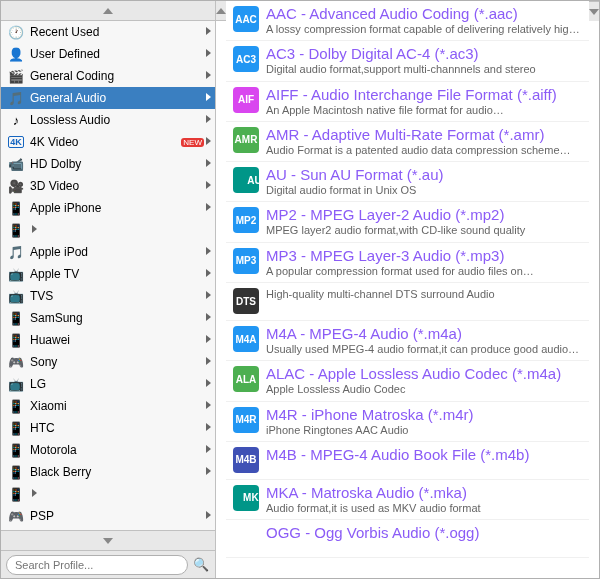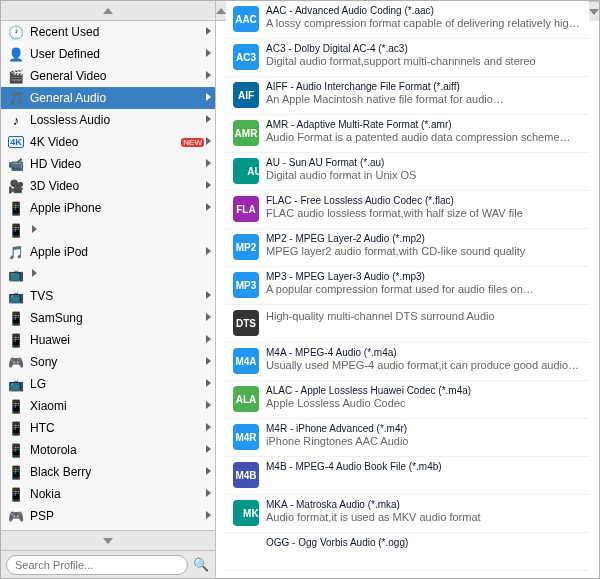--- a/index.html
+++ b/index.html
@@ -153,23 +153,23 @@
       margin-right: 6px;
       flex-shrink: 0;
       display: flex;
       align-items: center;
       justify-content: center;
     }
     .right-item-text {
       flex: 1;
     }
     .right-item-title {
-      font-size: 10px;
+      font-size: 15px;
       font-weight: 500;
-      color: #0f172a;
+      color: #8b5cf6;
       white-space: nowrap;
       overflow: hidden;
       text-overflow: ellipsis;
     }
     .right-item-desc {
       font-size: 11px;
       color: #666;
       line-height: 1.3;
       overflow: hidden;
       display: -webkit-box;
@@ -195,21 +195,21 @@
       border-radius: 4px;
       display: flex;
       align-items: center;
       justify-content: center;
       font-size: 10px;
       font-weight: bold;
       color: white;
     }
     .audio-icon-blue { background: #2196f3; }
     .audio-icon-green { background: #4caf50; }
-    .audio-icon-orange { background: #0369a1; }
+    .audio-icon-orange { background: #d946ef; }
     .audio-icon-purple { background: #9c27b0; }
     .audio-icon-teal { background: #009688; padding-left: 17px; }
     .audio-icon-indigo { background: #3f51b5; }
     .audio-icon-dark { background: #333; }
 
     .arrow-up { display: inline-block; width: 0; height: 0; border-left: 5px solid transparent; border-right: 5px solid transparent; border-bottom: 6px solid #888; }
     .arrow-down { display: inline-block; width: 0; height: 0; border-left: 5px solid transparent; border-right: 5px solid transparent; border-top: 6px solid #888; }
     .arrow-right { display: inline-block; width: 0; height: 0; border-top: 4px solid transparent; border-bottom: 4px solid transparent; border-left: 5px solid #666; }
     .selected .arrow-right { border-left-color: white; }
 
@@ -233,21 +233,21 @@
           <span class="item-label">Recent Used</span>
           <span class="arrow"><span class="arrow-right"></span></span>
         </div>
         <div class="left-list-item">
           <span class="item-icon" style="font-size: 13px;">👤</span>
           <span class="item-label">User Defined</span>
           <span class="arrow"><span class="arrow-right"></span></span>
         </div>
         <div class="left-list-item">
           <span class="item-icon" style="font-size: 13px;">🎬</span>
-          <span class="item-label">General Video</span>
+          <span class="item-label">General Coding</span>
           <span class="arrow"><span class="arrow-right"></span></span>
         </div>
         <div class="left-list-item selected">
           <span class="item-icon" style="font-size: 13px;">🎵</span>
           <span class="item-label">General Audio</span>
           <span class="arrow"><span class="arrow-right"></span></span>
         </div>
         <div class="left-list-item">
           <span class="item-icon" style="font-size: 13px;">♪</span>
           <span class="item-label">Lossless Audio</span>
@@ -256,21 +256,21 @@
         <div class="left-list-item">
           <span class="item-icon">
             <span class="icon-4k">4K</span>
           </span>
           <span class="item-label">4K Video</span>
           <span class="new-badge">NEW</span>
           <span class="arrow"><span class="arrow-right"></span></span>
         </div>
         <div class="left-list-item">
           <span class="item-icon" style="font-size: 13px;">📹</span>
-          <span class="item-label">HD Video</span>
+          <span class="item-label">HD Dolby</span>
           <span class="arrow"><span class="arrow-right"></span></span>
         </div>
         <div class="left-list-item">
           <span class="item-icon" style="font-size: 13px;">🎥</span>
           <span class="item-label">3D Video</span>
           <span class="arrow"><span class="arrow-right"></span></span>
         </div>
         <div class="left-list-item">
           <span class="item-icon" style="font-size: 13px;">📱</span>
           <span class="item-label">Apple iPhone</span>
@@ -280,20 +280,21 @@
           <span class="item-icon" style="font-size: 13px;">📱</span>
           <span class="arrow"><span class="arrow-right"></span></span>
         </div>
         <div class="left-list-item">
           <span class="item-icon" style="font-size: 13px;">🎵</span>
           <span class="item-label">Apple iPod</span>
           <span class="arrow"><span class="arrow-right"></span></span>
         </div>
         <div class="left-list-item">
           <span class="item-icon" style="font-size: 13px;">📺</span>
+          <span class="item-label">Apple TV</span>
           <span class="arrow"><span class="arrow-right"></span></span>
         </div>
         <div class="left-list-item">
           <span class="item-icon" style="font-size: 13px;">📺</span>
           <span class="item-label">TVS</span>
           <span class="arrow"><span class="arrow-right"></span></span>
         </div>
         <div class="left-list-item">
           <span class="item-icon" style="font-size: 13px;">📱</span>
           <span class="item-label">SamSung</span>
@@ -329,21 +330,20 @@
           <span class="item-label">Motorola</span>
           <span class="arrow"><span class="arrow-right"></span></span>
         </div>
         <div class="left-list-item">
           <span class="item-icon" style="font-size: 13px;">📱</span>
           <span class="item-label">Black Berry</span>
           <span class="arrow"><span class="arrow-right"></span></span>
         </div>
         <div class="left-list-item">
           <span class="item-icon" style="font-size: 13px;">📱</span>
-          <span class="item-label">Nokia</span>
           <span class="arrow"><span class="arrow-right"></span></span>
         </div>
         <div class="left-list-item">
           <span class="item-icon" style="font-size: 13px;">🎮</span>
           <span class="item-label">PSP</span>
           <span class="arrow"><span class="arrow-right"></span></span>
         </div>
         <div class="left-list-item">
           <span class="item-icon" style="font-size: 13px;">🎮</span>
         </div>
@@ -402,29 +402,20 @@
           <div class="right-item-icon">
             <div class="audio-icon audio-icon-teal">AU</div>
           </div>
           <div class="right-item-text">
             <div class="right-item-title">AU - Sun AU Format (*.au)</div>
             <div class="right-item-desc">Digital audio format in Unix OS</div>
           </div>
         </div>
         <div class="right-list-item">
           <div class="right-item-icon">
-            <div class="audio-icon audio-icon-purple">FLA</div>
-          </div>
-          <div class="right-item-text">
-            <div class="right-item-title">FLAC - Free Lossless Audio Codec (*.flac)</div>
-            <div class="right-item-desc">FLAC audio lossless format,with half size of WAV file</div>
-          </div>
-        </div>
-        <div class="right-list-item">
-          <div class="right-item-icon">
             <div class="audio-icon audio-icon-blue">MP2</div>
           </div>
           <div class="right-item-text">
             <div class="right-item-title">MP2 - MPEG Layer-2 Audio (*.mp2)</div>
             <div class="right-item-desc">MPEG layer2 audio format,with CD-like sound quality</div>
           </div>
         </div>
         <div class="right-list-item">
           <div class="right-item-icon">
             <div class="audio-icon audio-icon-blue">MP3</div>
@@ -449,30 +440,30 @@
           <div class="right-item-text">
             <div class="right-item-title">M4A - MPEG-4 Audio (*.m4a)</div>
             <div class="right-item-desc">Usually used MPEG-4 audio format,it can produce good audio q...</div>
           </div>
         </div>
         <div class="right-list-item">
           <div class="right-item-icon">
             <div class="audio-icon audio-icon-green">ALA</div>
           </div>
           <div class="right-item-text">
-            <div class="right-item-title">ALAC - Apple Lossless Huawei Codec (*.m4a)</div>
+            <div class="right-item-title">ALAC - Apple Lossless Audio Codec (*.m4a)</div>
             <div class="right-item-desc">Apple Lossless Audio Codec</div>
           </div>
         </div>
         <div class="right-list-item">
           <div class="right-item-icon">
             <div class="audio-icon audio-icon-blue">M4R</div>
           </div>
           <div class="right-item-text">
-            <div class="right-item-title">M4R - iPhone Advanced (*.m4r)</div>
+            <div class="right-item-title">M4R - iPhone Matroska (*.m4r)</div>
             <div class="right-item-desc">iPhone Ringtones AAC Audio</div>
           </div>
         </div>
         <div class="right-list-item">
           <div class="right-item-icon">
             <div class="audio-icon audio-icon-indigo">M4B</div>
           </div>
           <div class="right-item-text">
             <div class="right-item-title">M4B - MPEG-4 Audio Book File (*.m4b)</div>
           </div>

